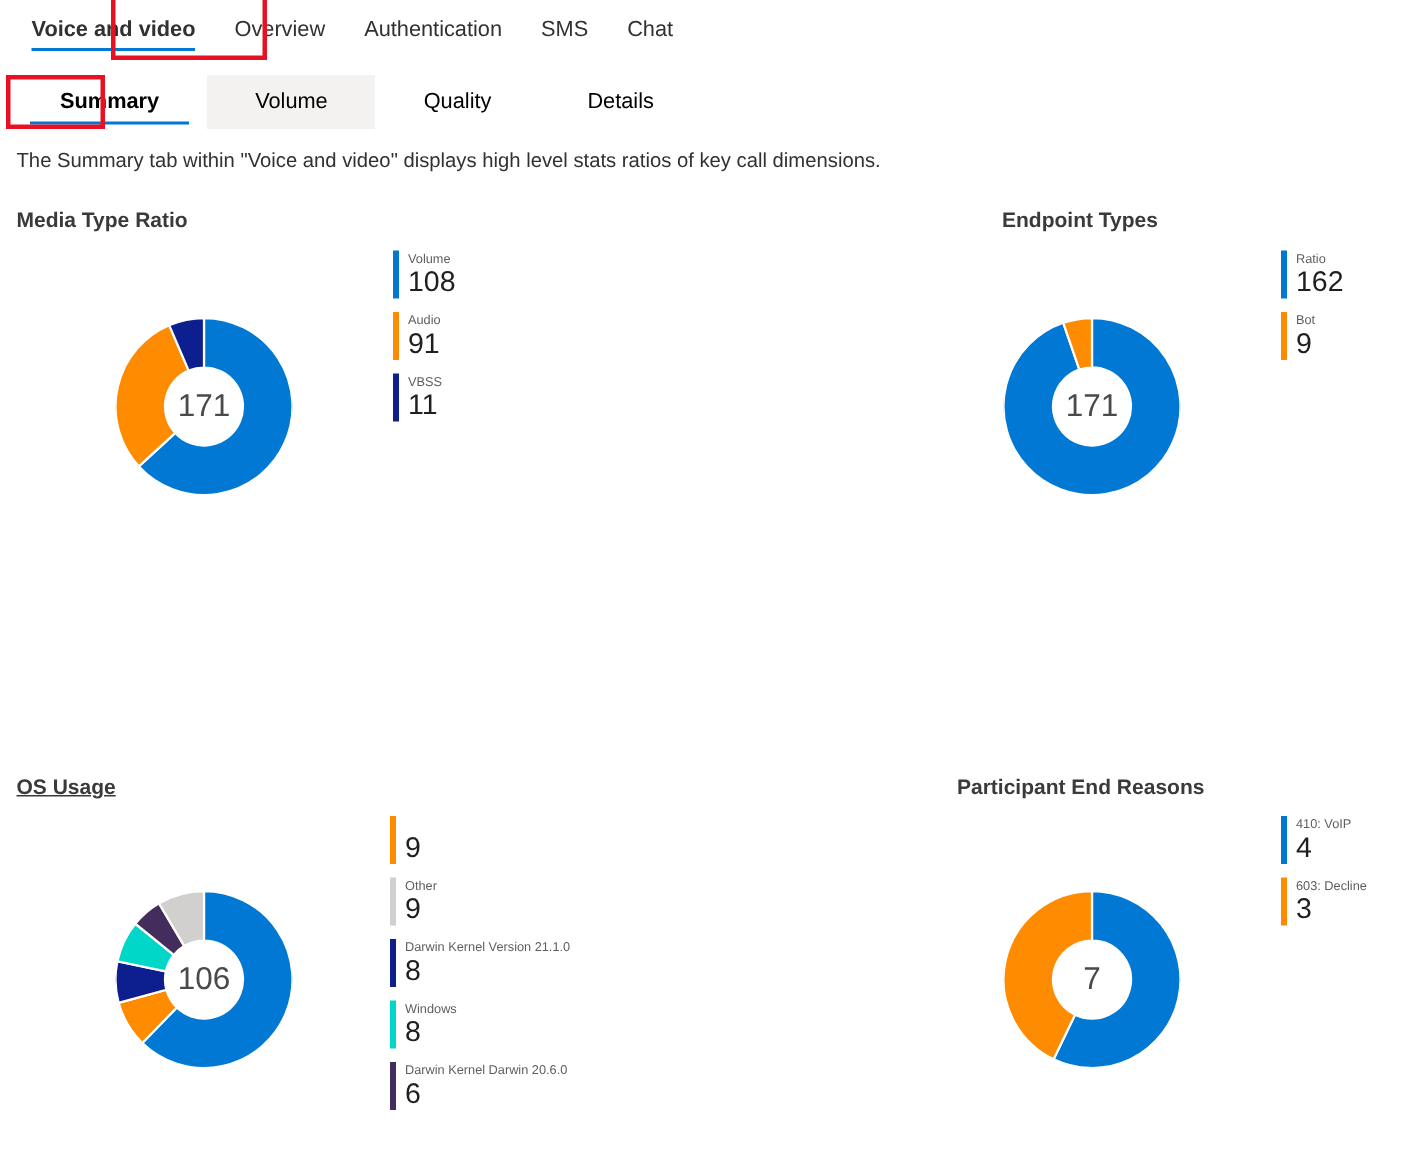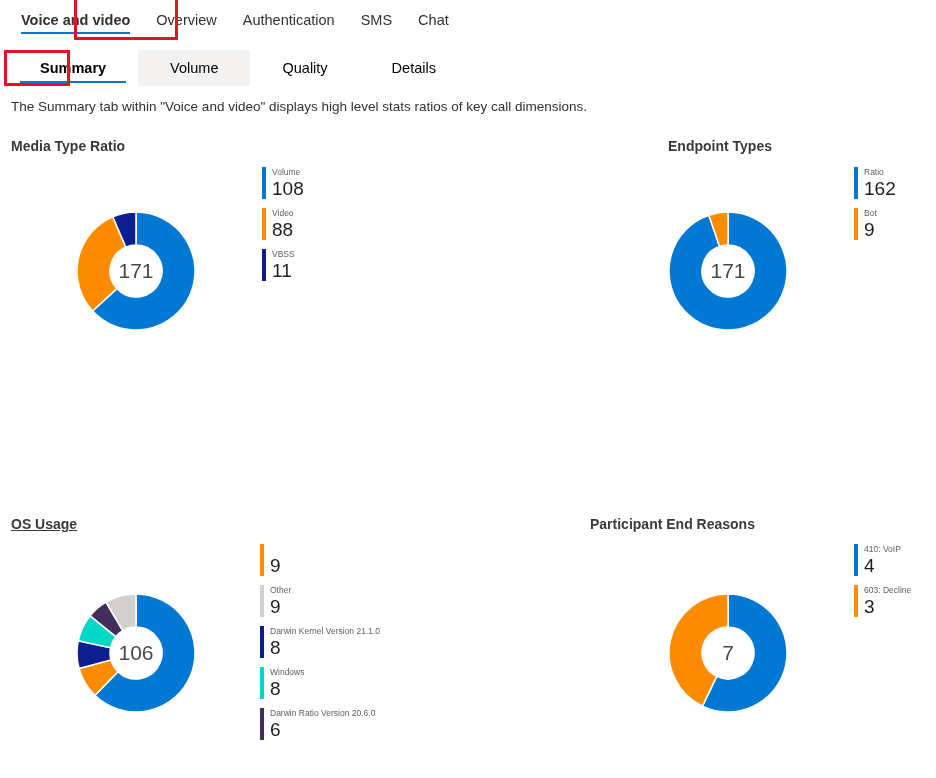--- a/index.html
+++ b/index.html
@@ -164,22 +164,22 @@
         <div class="legend-item">
           <div class="legend-swatch" style="background: rgb(0, 120, 212);"></div>
           <div class="legend-text">
             <div class="legend-label">Volume</div>
             <div class="legend-value">108</div>
           </div>
         </div>
         <div class="legend-item">
           <div class="legend-swatch" style="background: rgb(255, 140, 0);"></div>
           <div class="legend-text">
-            <div class="legend-label">Video</div>
-            <div class="legend-value">88</div>
+            <div class="legend-label">Audio</div>
+            <div class="legend-value">91</div>
           </div>
         </div>
         <div class="legend-item">
           <div class="legend-swatch" style="background: rgb(13, 31, 143);"></div>
           <div class="legend-text">
             <div class="legend-label">VBSS</div>
             <div class="legend-value">11</div>
           </div>
         </div>
       </div>
@@ -242,28 +242,28 @@
         <div class="legend-item">
           <div class="legend-swatch" style="background: rgb(0, 215, 200);"></div>
           <div class="legend-text">
             <div class="legend-label">Windows</div>
             <div class="legend-value">8</div>
           </div>
         </div>
         <div class="legend-item">
           <div class="legend-swatch" style="background: rgb(67, 45, 92);"></div>
           <div class="legend-text">
-            <div class="legend-label">Darwin Ratio Version 20.6.0</div>
+            <div class="legend-label">Darwin Kernel Darwin 20.6.0</div>
             <div class="legend-value">6</div>
           </div>
         </div>
       </div>
     </div>
     <div class="panel" style="left: 0px; top: 0px;">
-      <div class="panel-title" style="position: absolute; left: 590px; top: 516px;">Participant End Reasons</div>
+      <div class="panel-title" style="position: absolute; left: 638px; top: 516px;">Participant End Reasons</div>
       <div class="donut-wrap" style="left: 669px; top: 594px; width: 118px; height: 118px;"><svg width="118" height="118" viewBox="0 0 118 118">
           <path d="M 59.00000000000001 0 A 59 59 0 1 1 33.40085939206409 112.15716320624274 L 47.7190227829435 82.4251905654629 A 26 26 0 1 0 59 33 Z" fill="#0078d4" stroke="#ffffff" stroke-width="1.5"></path>
           <path d="M 33.40085939206409 112.15716320624274 A 59 59 0 0 1 58.999999999999986 0 L 58.99999999999999 33 A 26 26 0 0 0 47.7190227829435 82.4251905654629 Z" fill="#ff8c00" stroke="#ffffff" stroke-width="1.5"></path>
         </svg><div class="donut-center-label">7</div></div>
       <div class="legend" style="left: 854px; top: 544px;">
         <div class="legend-item">
           <div class="legend-swatch" style="background: rgb(0, 120, 212);"></div>
           <div class="legend-text">
             <div class="legend-label">410: VoIP</div>
             <div class="legend-value">4</div>

